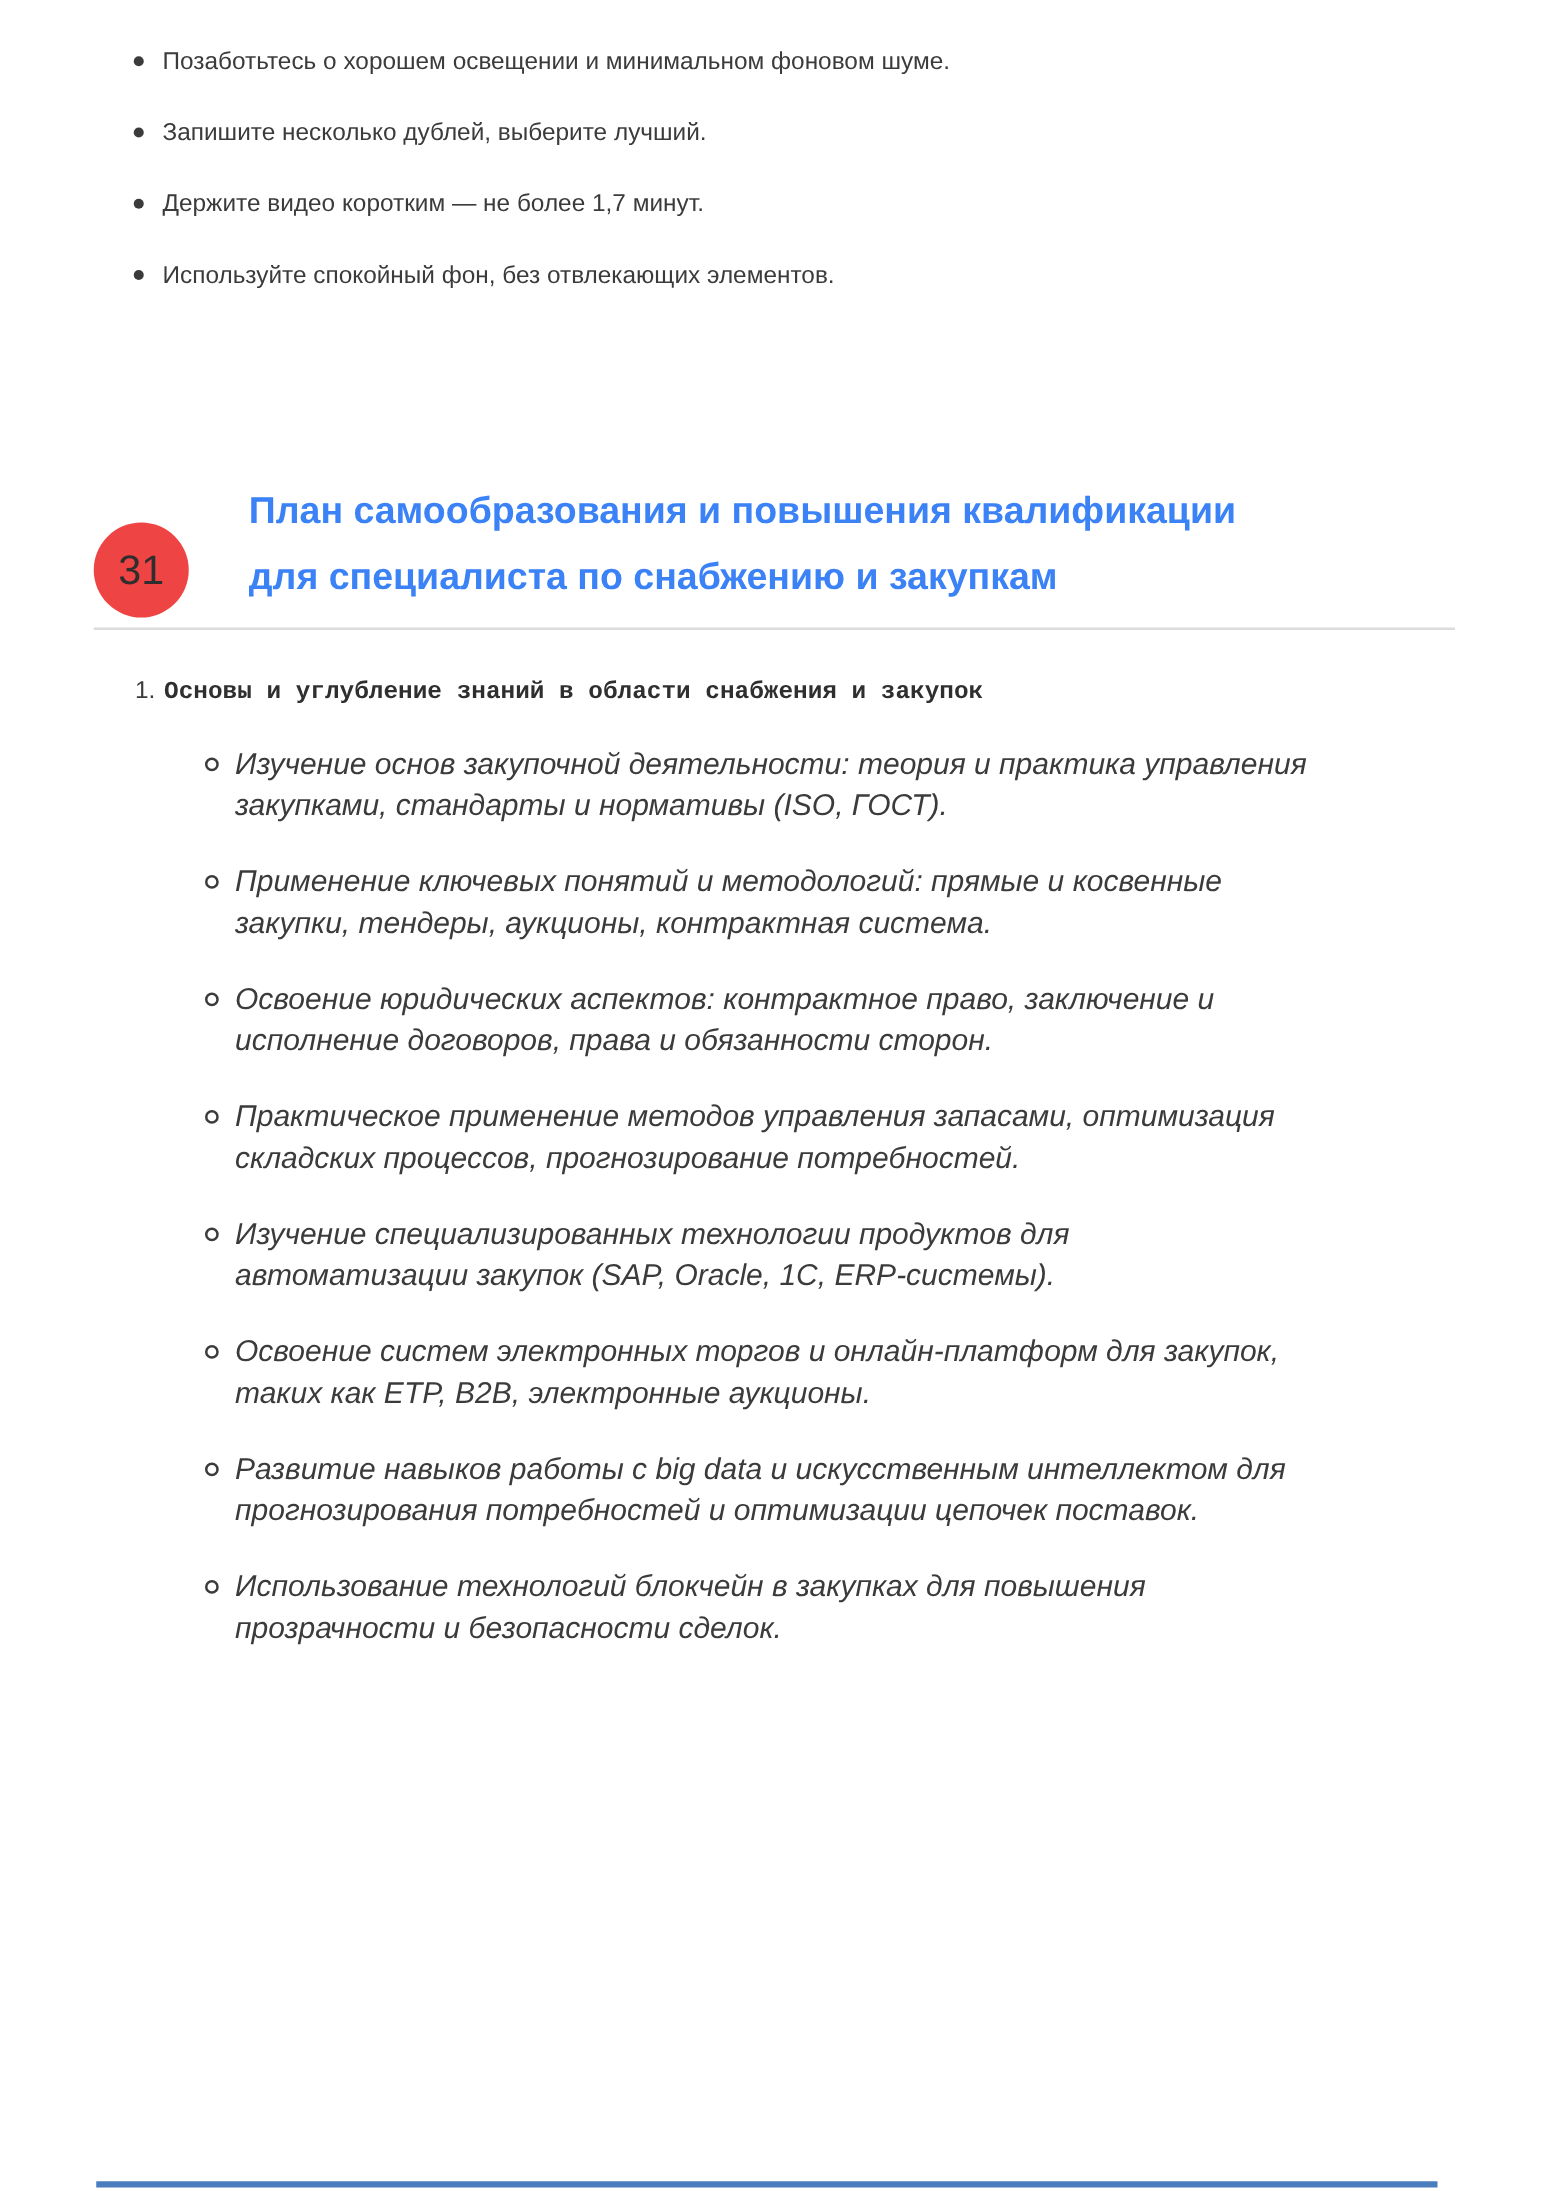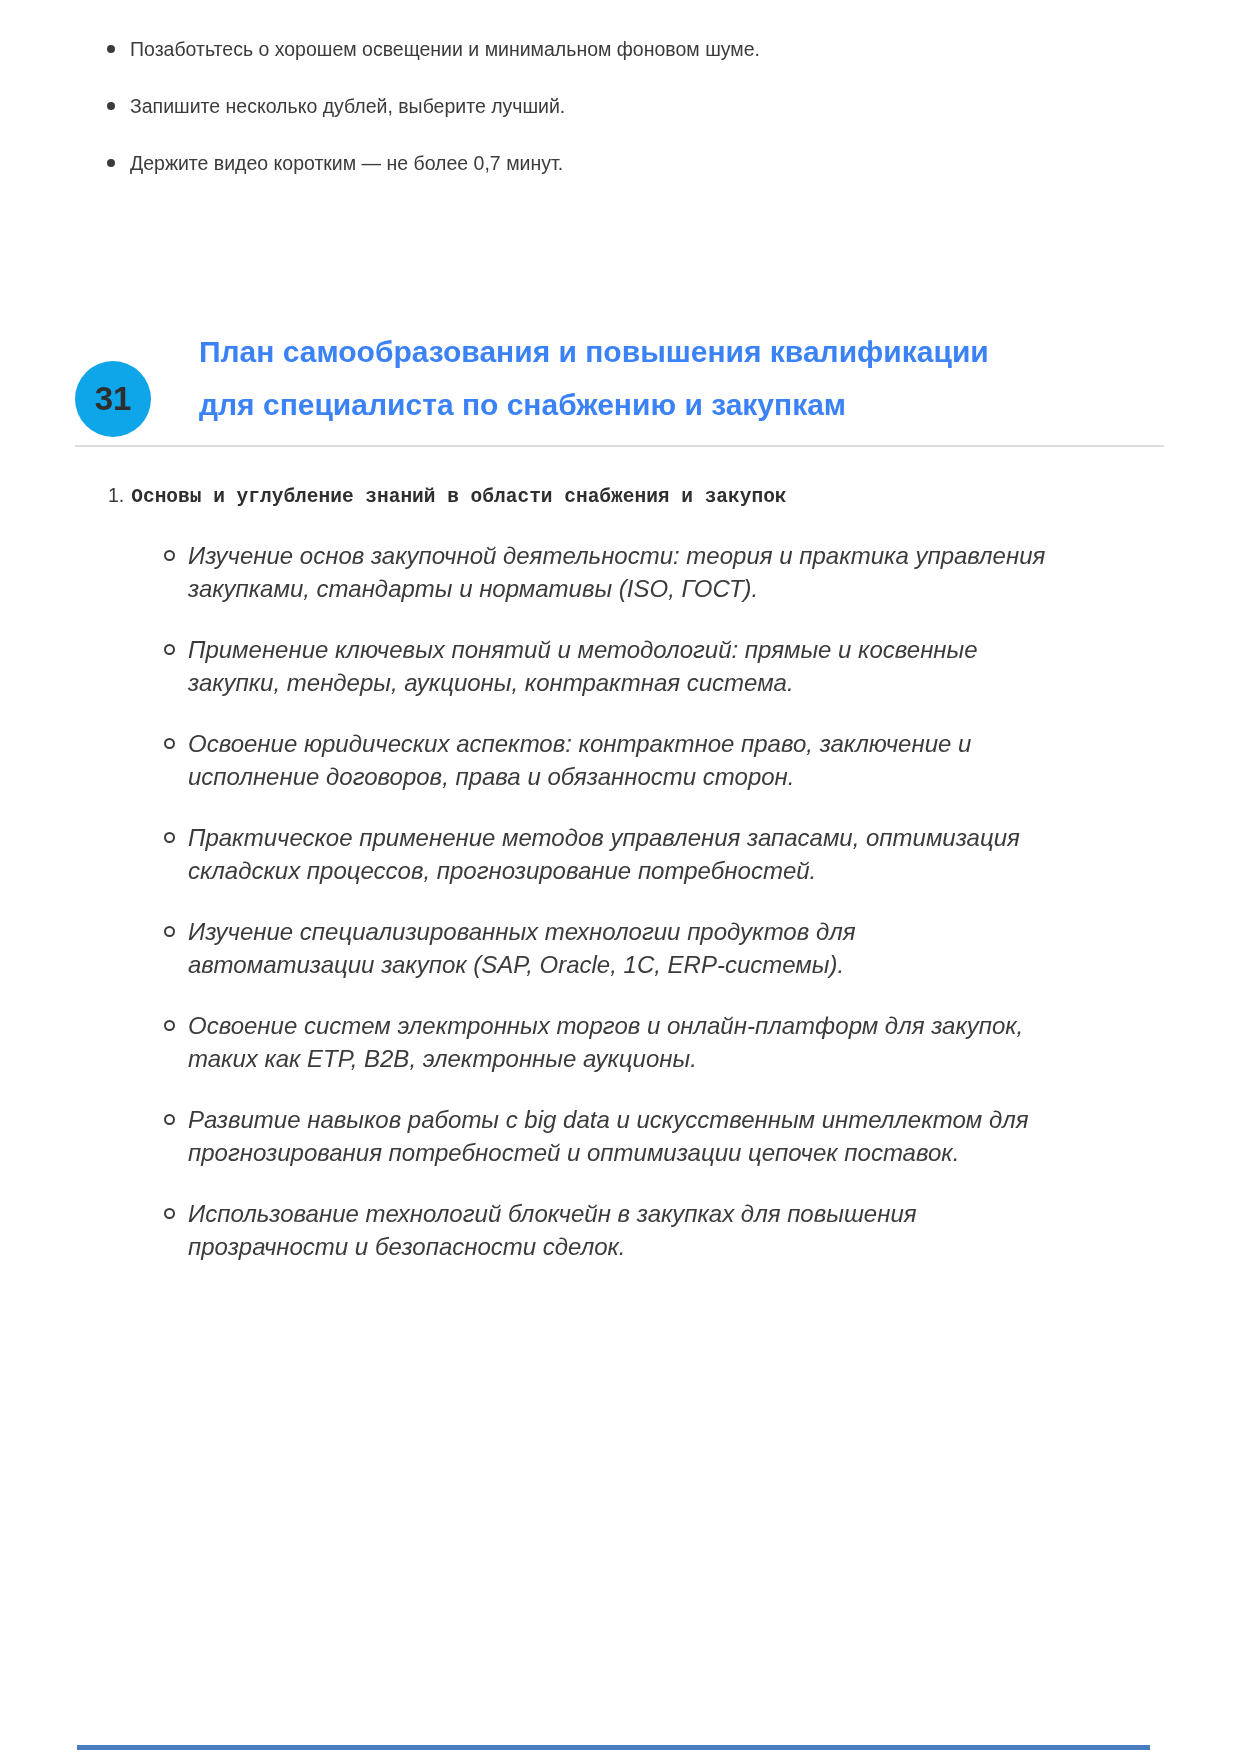--- a/index.html
+++ b/index.html
@@ -34,26 +34,26 @@
   }
 
   
   .section-header { display: flex; align-items: flex-start; margin-top: 148px; }
   .badge {
     flex-shrink: 0;
     width: 76px;
     height: 76px;
     margin-top: 36px;
     border-radius: 50%;
-    background: #0ea5e9;
+    background: #ef4444;
     display: flex;
     align-items: center;
     justify-content: center;
     font-size: 33px;
-    font-weight: bold;
+    font-weight: normal;
     color: #2e2e2e;
   }
   .section-title {
     margin-left: 48px;
     max-width: 845px;
     font-size: 30px;
     font-weight: bold;
     line-height: 53px;
     color: #3b82f6;
   }
@@ -108,21 +108,25 @@
     <li>
       <span class="bullet-dot"></span>
       <span>Позаботьтесь о хорошем освещении и минимальном фоновом шуме.</span>
     </li>
     <li>
       <span class="bullet-dot"></span>
       <span>Запишите несколько дублей, выберите лучший.</span>
     </li>
     <li>
       <span class="bullet-dot"></span>
-      <span>Держите видео коротким — не более 0,7 минут.</span>
+      <span>Держите видео коротким — не более 1,7 минут.</span>
+    </li>
+    <li>
+      <span class="bullet-dot"></span>
+      <span>Используйте спокойный фон, без отвлекающих элементов.</span>
     </li>
   </ul>
 
   <div class="section-header">
     <div class="badge">
       <span>31</span>
     </div>
     <h2 class="section-title">План самообразования и повышения квалификации для специалиста по снабжению и закупкам</h2>
   </div>
 

